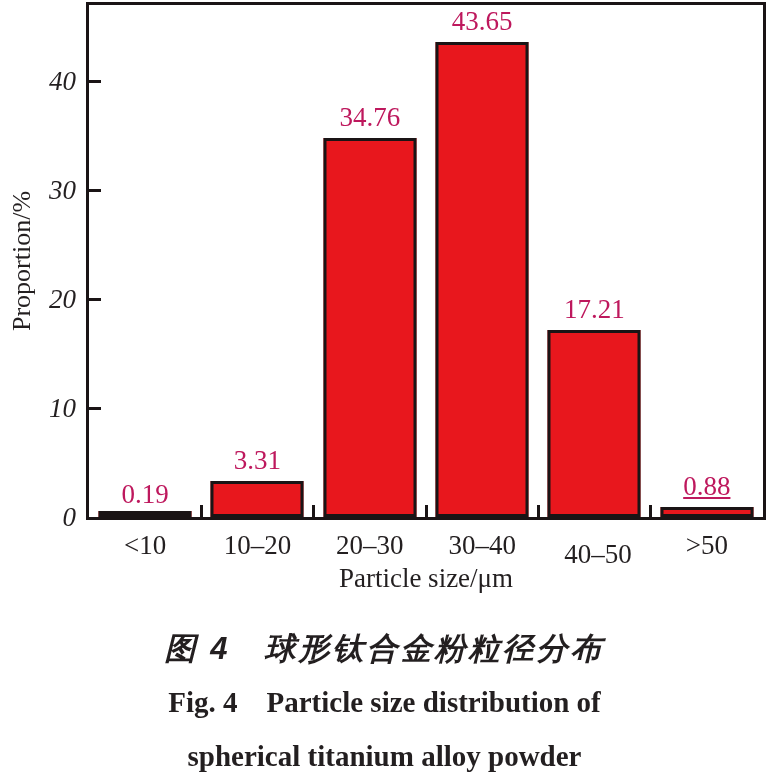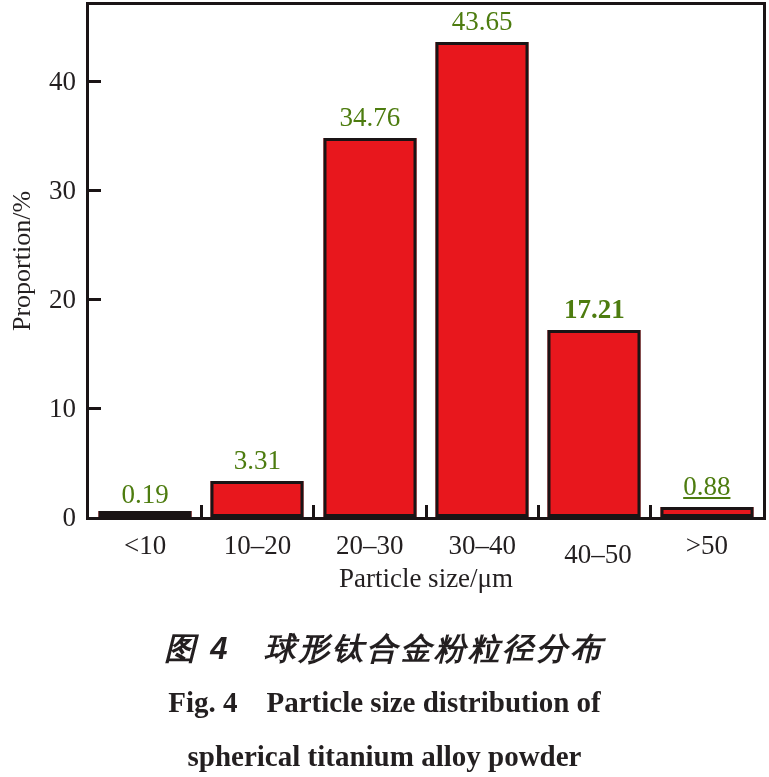--- a/index.html
+++ b/index.html
@@ -35,35 +35,36 @@
     border: 3px solid #1a1415;
     min-height: 5px;
   }
   .bar-value {
     position: absolute;
     left: 50%;
     transform: translateX(-50%);
     font-size: 27px;
     line-height: 27px;
     white-space: nowrap;
-    color: #4d7c0f;
+    color: #be185d;
   }
 
   
   .ytick { position: absolute; left: 0; width: 12px; height: 3px; background: #1a1415; }
   .xtick { position: absolute; bottom: 0; width: 3px; height: 12px; background: #1a1415; }
 
   
   .ylab {
     position: absolute;
     left: 0; width: 76px;
     text-align: right;
     font-size: 27px;
     line-height: 27px;
     transform: translateY(-50%);
+    font-style: italic;
   }
   .xlab {
     position: absolute;
     top: 530px; width: 130px;
     text-align: center;
     font-size: 27px;
     line-height: 30px;
     white-space: nowrap;
   }
 
@@ -131,21 +132,21 @@
         <div class="bar-slot" style="left: 33.3333%; width: 16.6667%;">
           <div class="bar" style="height: 73.9574%;"></div>
           <div class="bar-value" style="bottom: calc(73.9574% + 7px);">34.76</div>
         </div>
         <div class="bar-slot" style="left: 50%; width: 16.6667%;">
           <div class="bar" style="height: 92.8723%;"></div>
           <div class="bar-value" style="bottom: calc(92.8723% + 7px);">43.65</div>
         </div>
         <div class="bar-slot" style="left: 66.6667%; width: 16.6667%;">
           <div class="bar" style="height: 36.617%;"></div>
-          <div class="bar-value" style="bottom: calc(36.617% + 7px); font-weight: bold;">17.21</div>
+          <div class="bar-value" style="bottom: calc(36.617% + 7px);">17.21</div>
         </div>
         <div class="bar-slot" style="left: 83.3333%; width: 16.6667%;">
           <div class="bar" style="height: 1.87234%;"></div>
           <div class="bar-value" style="bottom: calc(1.87234% + 7px); text-decoration: underline;">0.88</div>
         </div>
         <div class="ytick" style="bottom: calc(21.2766% - 1.5px);"></div>
         <div class="ytick" style="bottom: calc(42.5532% - 1.5px);"></div>
         <div class="ytick" style="bottom: calc(63.8298% - 1.5px);"></div>
         <div class="ytick" style="bottom: calc(85.1064% - 1.5px);"></div>
         <div class="xtick" style="left: calc(16.6667% - 1.5px);"></div>

